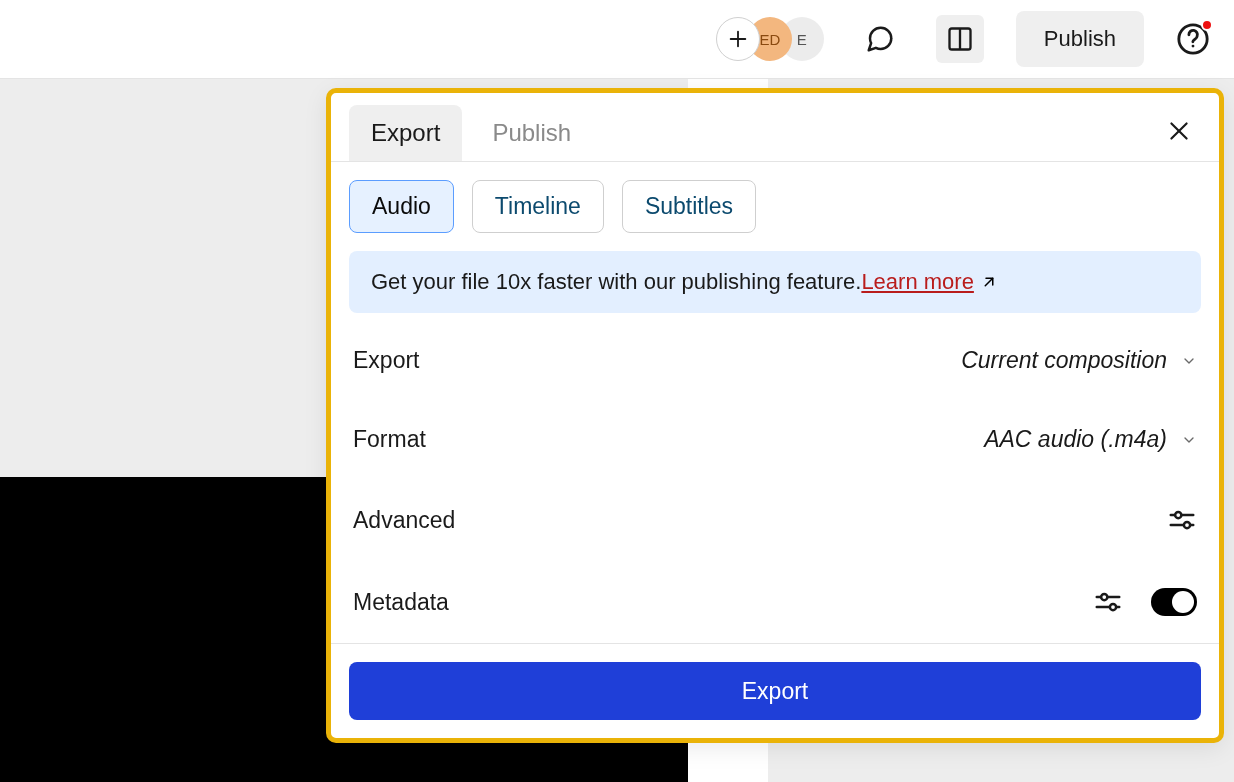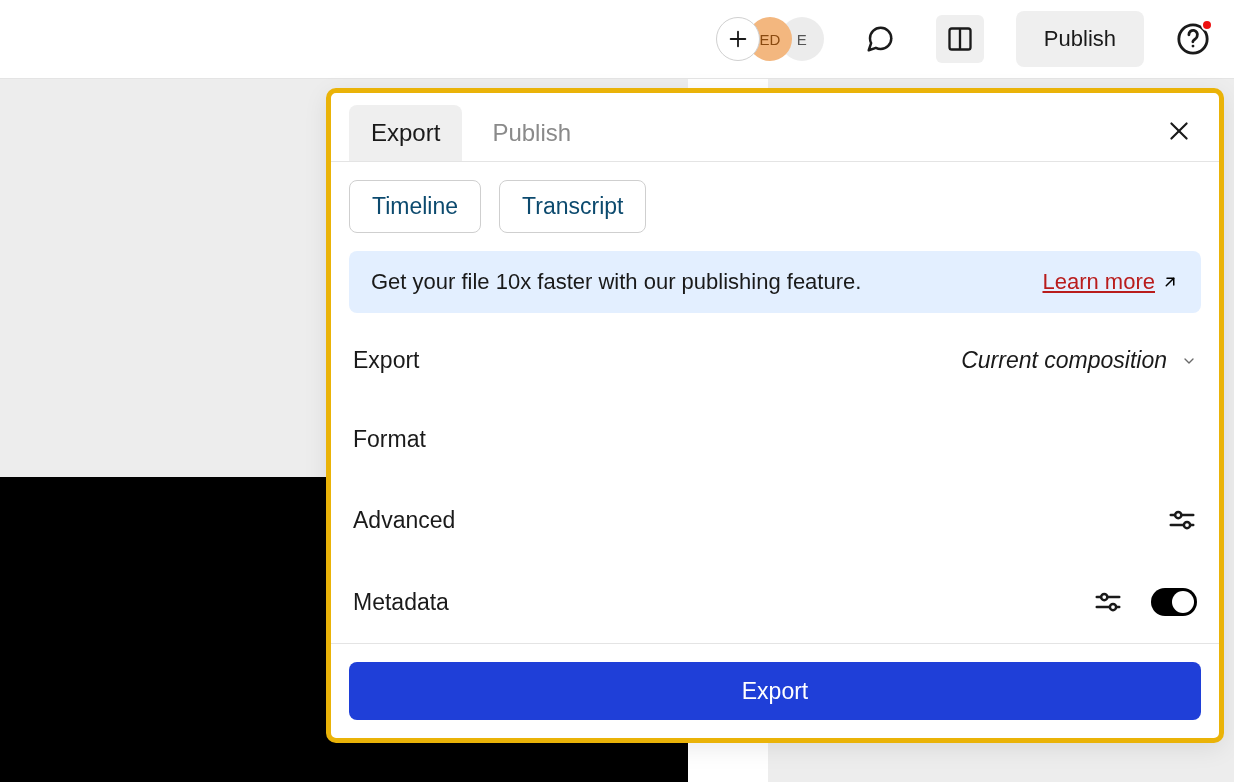--- a/index.html
+++ b/index.html
@@ -100,21 +100,21 @@
     border: 1px solid #cfcfcf; border-radius: 8px;
     background: #fff; cursor: pointer; color: #0c4a6e;
   }
   .subtab.active {
     background: #e6f1ff; border-color: #5b9dff; color: #0b0b0b;
   }
 
   .promo {
     background: #e3efff; border-radius: 8px;
     padding: 18px 22px; display: flex; align-items: center;
-    justify-content: space-between; font-size: 22px; color: #1a1a1a;
+    justify-content: flex-start; font-size: 22px; color: #1a1a1a;
     margin-bottom: 8px;
   }
   .promo a { color: #b91c1c; text-decoration: underline; display: inline-flex; align-items: center; gap: 6px; cursor: pointer; }
 
   .row {
     display: flex; align-items: center; justify-content: space-between;
     padding: 26px 4px; font-size: 23px; color: #1a1a1a;
   }
   .row .value { display: inline-flex; align-items: center; gap: 14px; color: #1a1a1a; cursor: pointer; font-style: italic; }
   .chevron { width: 16px; height: 16px; }
@@ -197,22 +197,23 @@
       <svg width="26" height="26" viewBox="0 0 24 24" fill="none" stroke="#1a1a1a" stroke-width="2" stroke-linecap="round">
           <line x1="5" y1="5" x2="19" y2="19"></line>
           <line x1="19" y1="5" x2="5" y2="19"></line>
         </svg>
     </div>
   </div>
 
   <div class="panel-body">
 
     <div class="subtabs">
+      <div class="subtab active">Audio</div>
       <div class="subtab">Timeline</div>
-      <div class="subtab">Transcript</div>
+      <div class="subtab">Subtitles</div>
     </div>
 
     <div class="promo">
       <span>Get your file 10x faster with our publishing feature.</span>
       <a>
         <span>Learn more</span>
         <svg width="18" height="18" viewBox="0 0 24 24" fill="none" stroke="#000" stroke-width="2" stroke-linecap="round" stroke-linejoin="round">
             <line x1="7" y1="17" x2="17" y2="7"></line>
             <polyline points="8 7 17 7 17 16"></polyline>
           </svg>
@@ -224,20 +225,26 @@
       <span class="value">
         <span>Current composition</span>
         <svg class="chevron" viewBox="0 0 24 24" fill="none" stroke="#6a6a6a" stroke-width="2" stroke-linecap="round" stroke-linejoin="round">
             <polyline points="6 9 12 15 18 9"></polyline>
           </svg>
       </span>
     </div>
 
     <div class="row">
       <span>Format</span>
+      <span class="value">
+        <span>AAC audio (.m4a)</span>
+        <svg class="chevron" viewBox="0 0 24 24" fill="none" stroke="#6a6a6a" stroke-width="2" stroke-linecap="round" stroke-linejoin="round">
+            <polyline points="6 9 12 15 18 9"></polyline>
+          </svg>
+      </span>
     </div>
 
     <div class="row">
       <span>Advanced</span>
       <span class="row-right">
         <span>
           <svg width="30" height="30" viewBox="0 0 24 24" fill="none" stroke="#1a1a1a" stroke-width="2" stroke-linecap="round">
               <line x1="3" y1="8" x2="21" y2="8"></line>
               <circle cx="9" cy="8" r="2.5" fill="#fff"></circle>
               <line x1="3" y1="16" x2="21" y2="16"></line>

